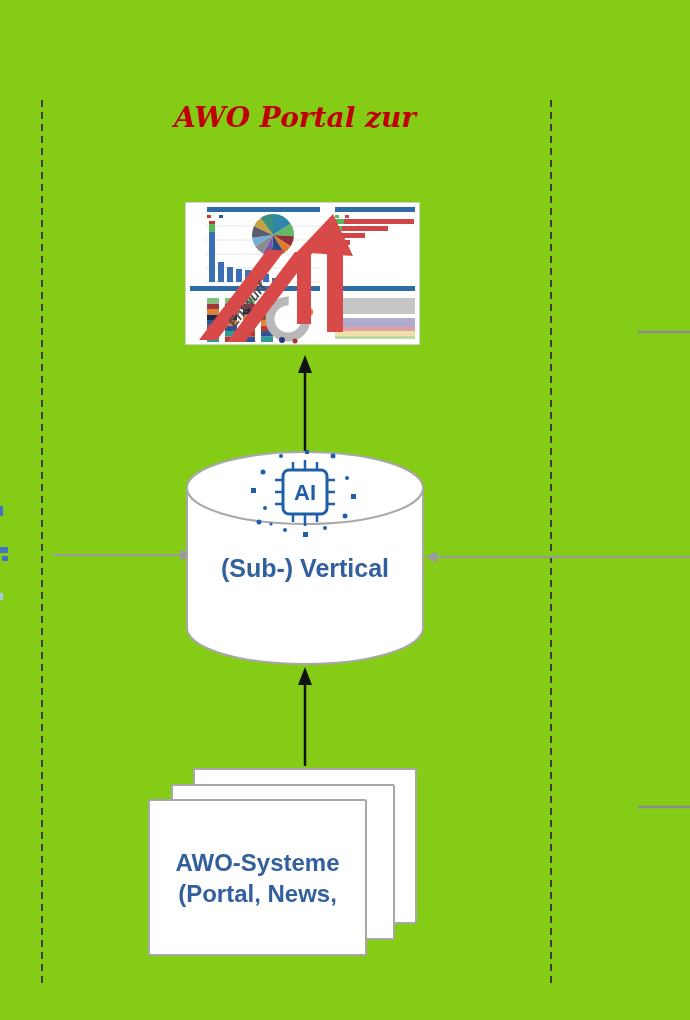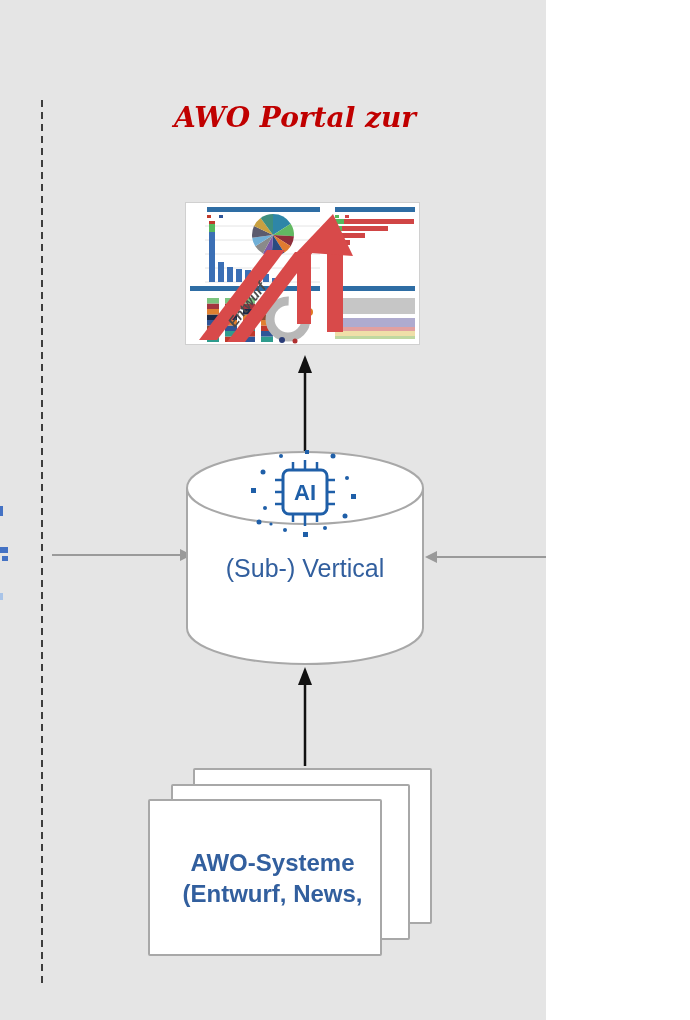--- a/index.html
+++ b/index.html
@@ -1,26 +1,26 @@
 <!DOCTYPE html>
 <html><head>
 <meta charset="utf-8">
 <style>
   html,body{margin:0;padding:0;background:#fff;}
-  #canvas{position:relative;width:546px;height:1020px;background:#e5e5e5;overflow:hidden;
+  #canvas{position:relative;width:690px;height:1020px;background:#84cc16;overflow:hidden;
           font-family:"Liberation Sans", sans-serif;}
   .abs{position:absolute;}
   #title{left:30px;top:100px;width:530px;text-align:center;color:#C00000;
          font-family:"DejaVu Serif", cursive;font-style:italic;font-weight:bold;
          font-size:28px;line-height:36px;z-index:3;}
   #dashboard{left:185px;top:202px;width:235px;height:143px;z-index:2;}
   #cylinder{left:185px;top:450px;width:240px;height:216px;z-index:2;}
   #cyl-label{left:185px;top:552px;width:240px;text-align:center;color:#325F9E;
-             font-size:25px;line-height:33px;font-weight:400;z-index:4;}
-  .stack-rect{position:absolute;background:#fff;border:2px solid #A8A8A8;border-radius:2px;z-index:2;padding-left:15px;}
+             font-size:25px;line-height:33px;font-weight:700;z-index:4;}
+  .stack-rect{position:absolute;background:#fff;border:2px solid #A8A8A8;border-radius:2px;z-index:2;}
   #stack-back{left:193px;top:768px;width:220px;height:152px;}
   #stack-mid{left:171px;top:784px;width:220px;height:152px;z-index:3;}
   #stack-front{left:148px;top:799px;width:215px;height:153px;z-index:4;
                display:flex;align-items:center;justify-content:center;}
   #stack-label{text-align:center;color:#325F9E;font-size:24px;line-height:31px;font-weight:600;}
   #bg-svg{left:0;top:0;z-index:1;}
 </style>
 </head>
 <body>
 
@@ -222,17 +222,17 @@
 
   <div id="cyl-label" class="abs">
     <div>(Sub-) Vertical</div>
   </div>
 
   <div id="stack-back" class="stack-rect"></div>
   <div id="stack-mid" class="stack-rect"></div>
   <div id="stack-front" class="stack-rect">
     <div id="stack-label">
       <div>AWO-Systeme</div>
-      <div>(Entwurf, News,</div>
+      <div>(Portal, News,</div>
     </div>
   </div>
 
 </div>
 
 </body></html>

